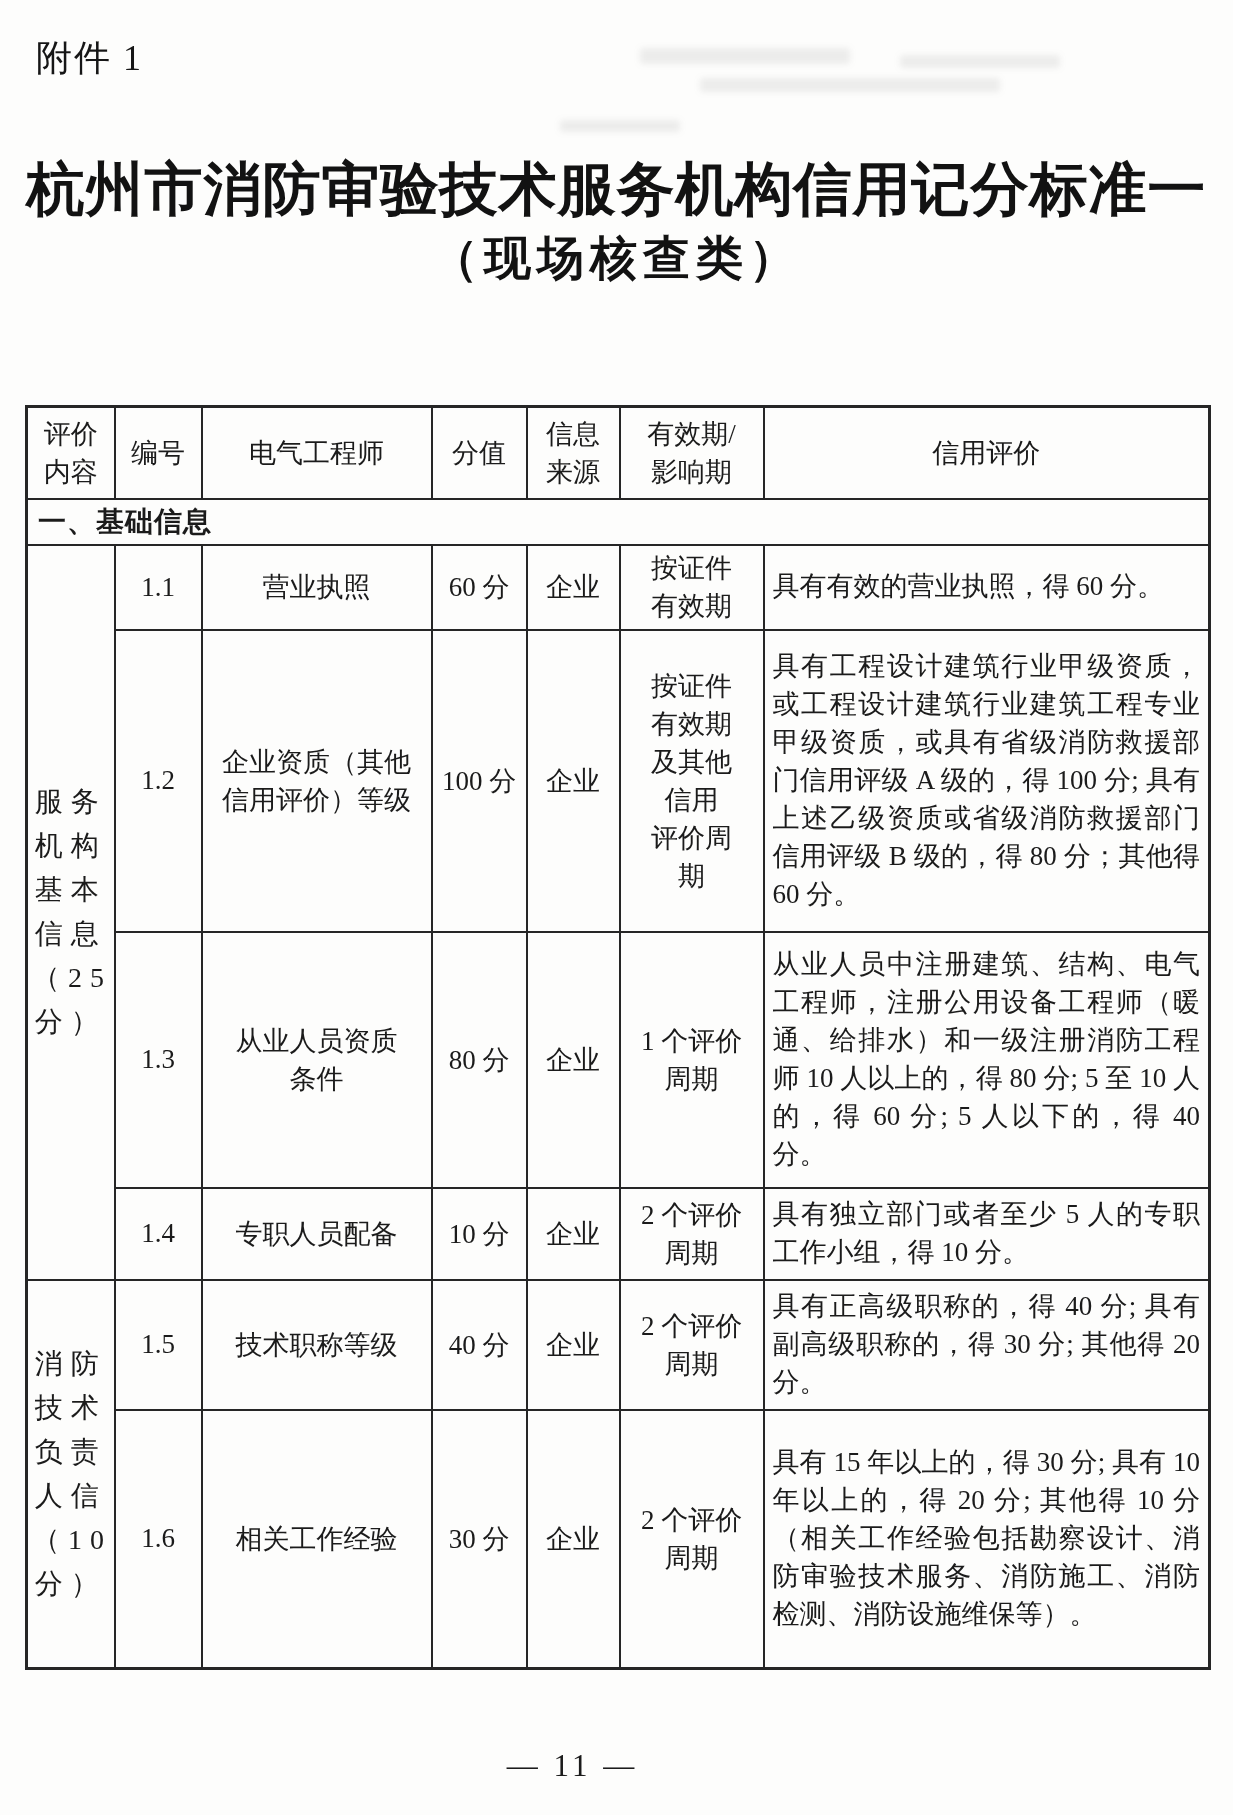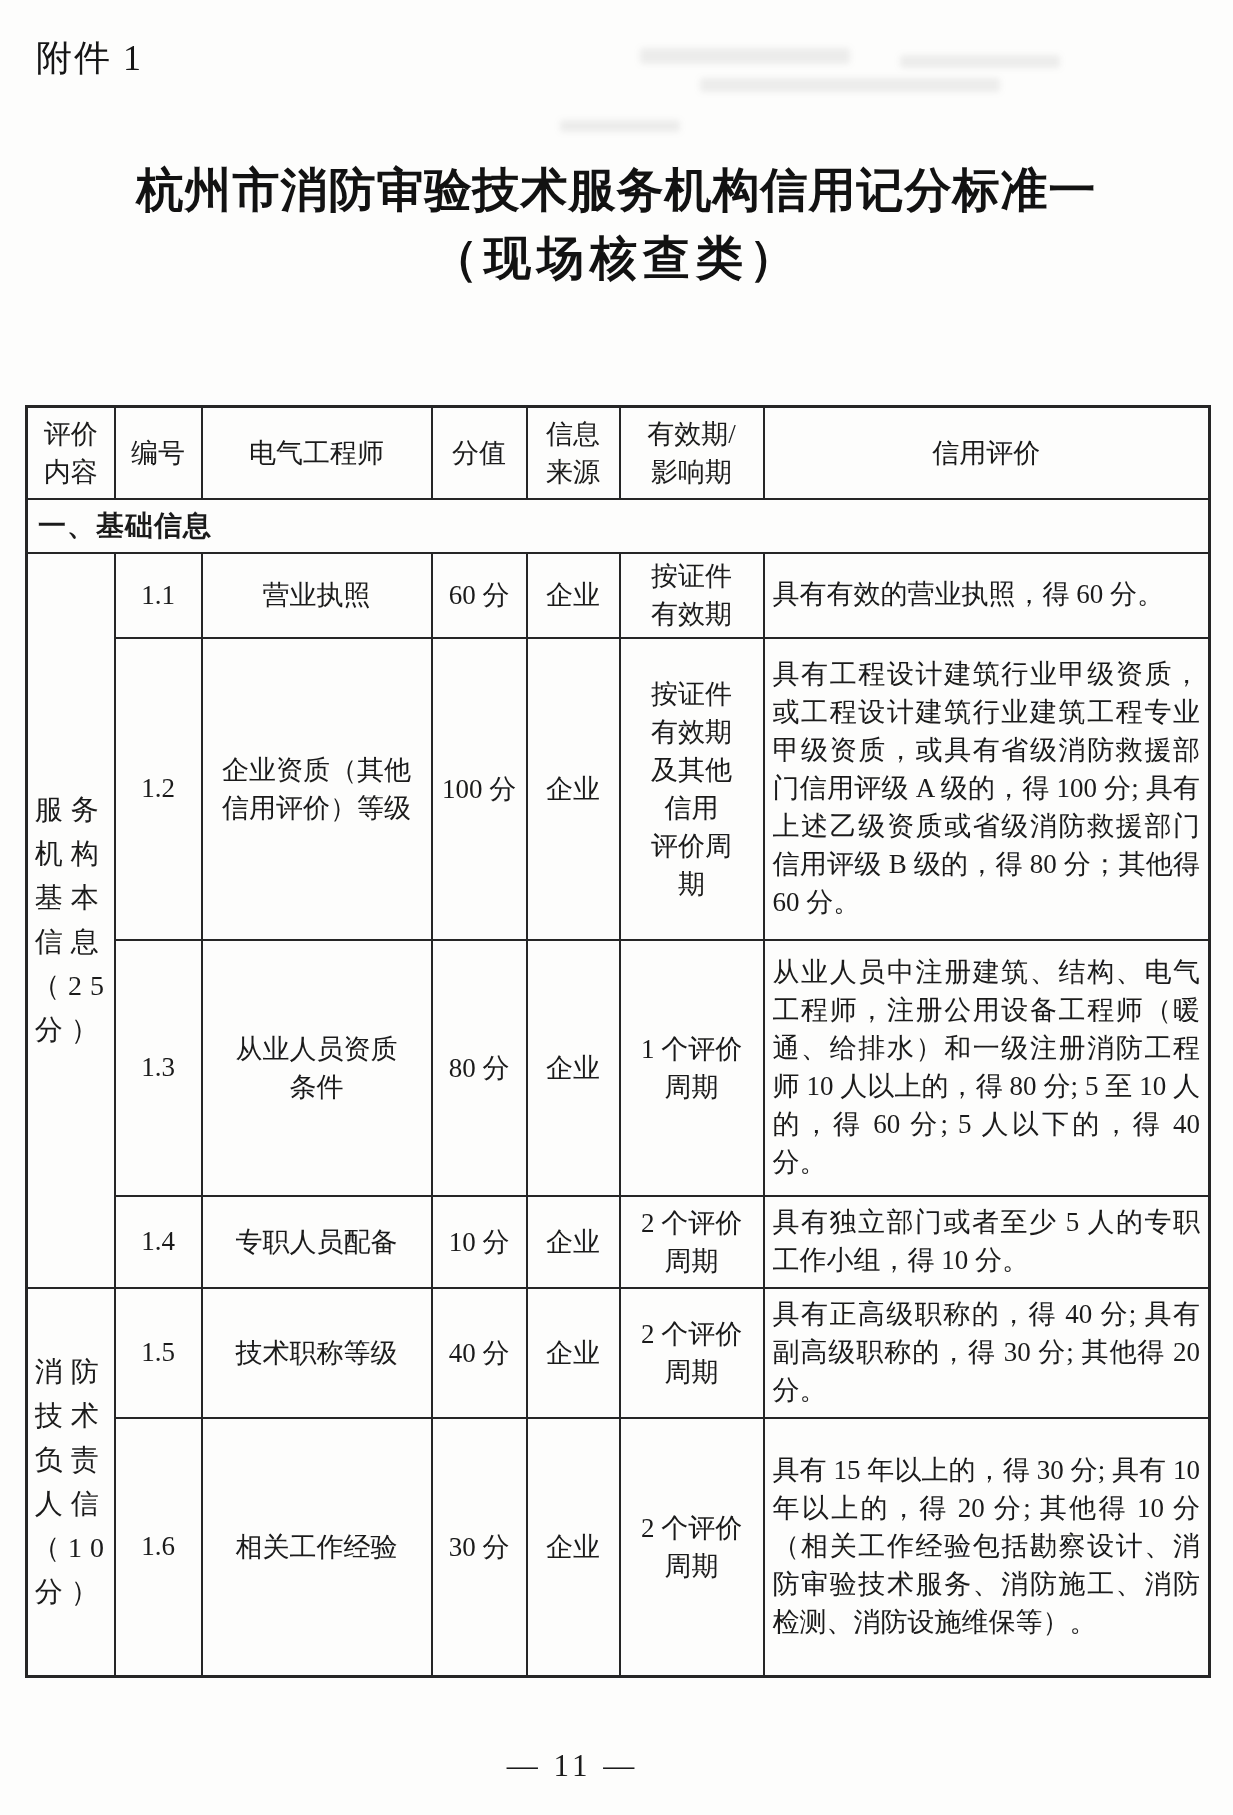--- a/index.html
+++ b/index.html
@@ -12,21 +12,21 @@
     overflow:hidden;
   }
   .attachment{
     position:absolute;left:36px;top:34px;
     font-size:36px;letter-spacing:2px;color:#161616;
   }
   .title-block{
     position:absolute;left:0;top:158px;width:1233px;
     text-align:center;font-weight:bold;color:#121212;
   }
-  .title-line1{font-size:47px;letter-spacing:1px;line-height:64px;}
+  .title-line1{font-size:58px;letter-spacing:1px;line-height:64px;}
   .title-line2{font-size:47px;letter-spacing:6px;line-height:64px;margin-top:4px;}
   
   .artifact{position:absolute;background:rgba(90,90,90,0.10);filter:blur(3px);border-radius:3px;}
   .a1{left:640px;top:48px;width:210px;height:16px;}
   .a2{left:700px;top:78px;width:300px;height:14px;}
   .a3{left:560px;top:120px;width:120px;height:12px;}
   .a4{left:900px;top:55px;width:160px;height:13px;}
 
   table.scoring{
     position:absolute;left:25px;top:405px;
@@ -37,21 +37,21 @@
   td,th{
     padding:2px 6px;
     font-size:27px;
     color:#1b1b1b;
     text-align:center;
     vertical-align:middle;
     overflow:hidden;
   }
   th{font-weight:normal;line-height:38px;white-space:pre-line;}
   .rh-header{height:92px;}
-  .rh-section{height:54px;}
+  .rh-section{height:46px;}
   .rh-r1{height:85px;}
   .rh-r2{height:302px;}
   .rh-r3{height:256px;}
   .rh-r4{height:89px;}
   .rh-r5{height:126px;}
   .rh-r6{height:259px;}
   .section-cell{
     text-align:left;font-weight:bold;font-size:28px;
     padding-left:10px;letter-spacing:1px;
   }

